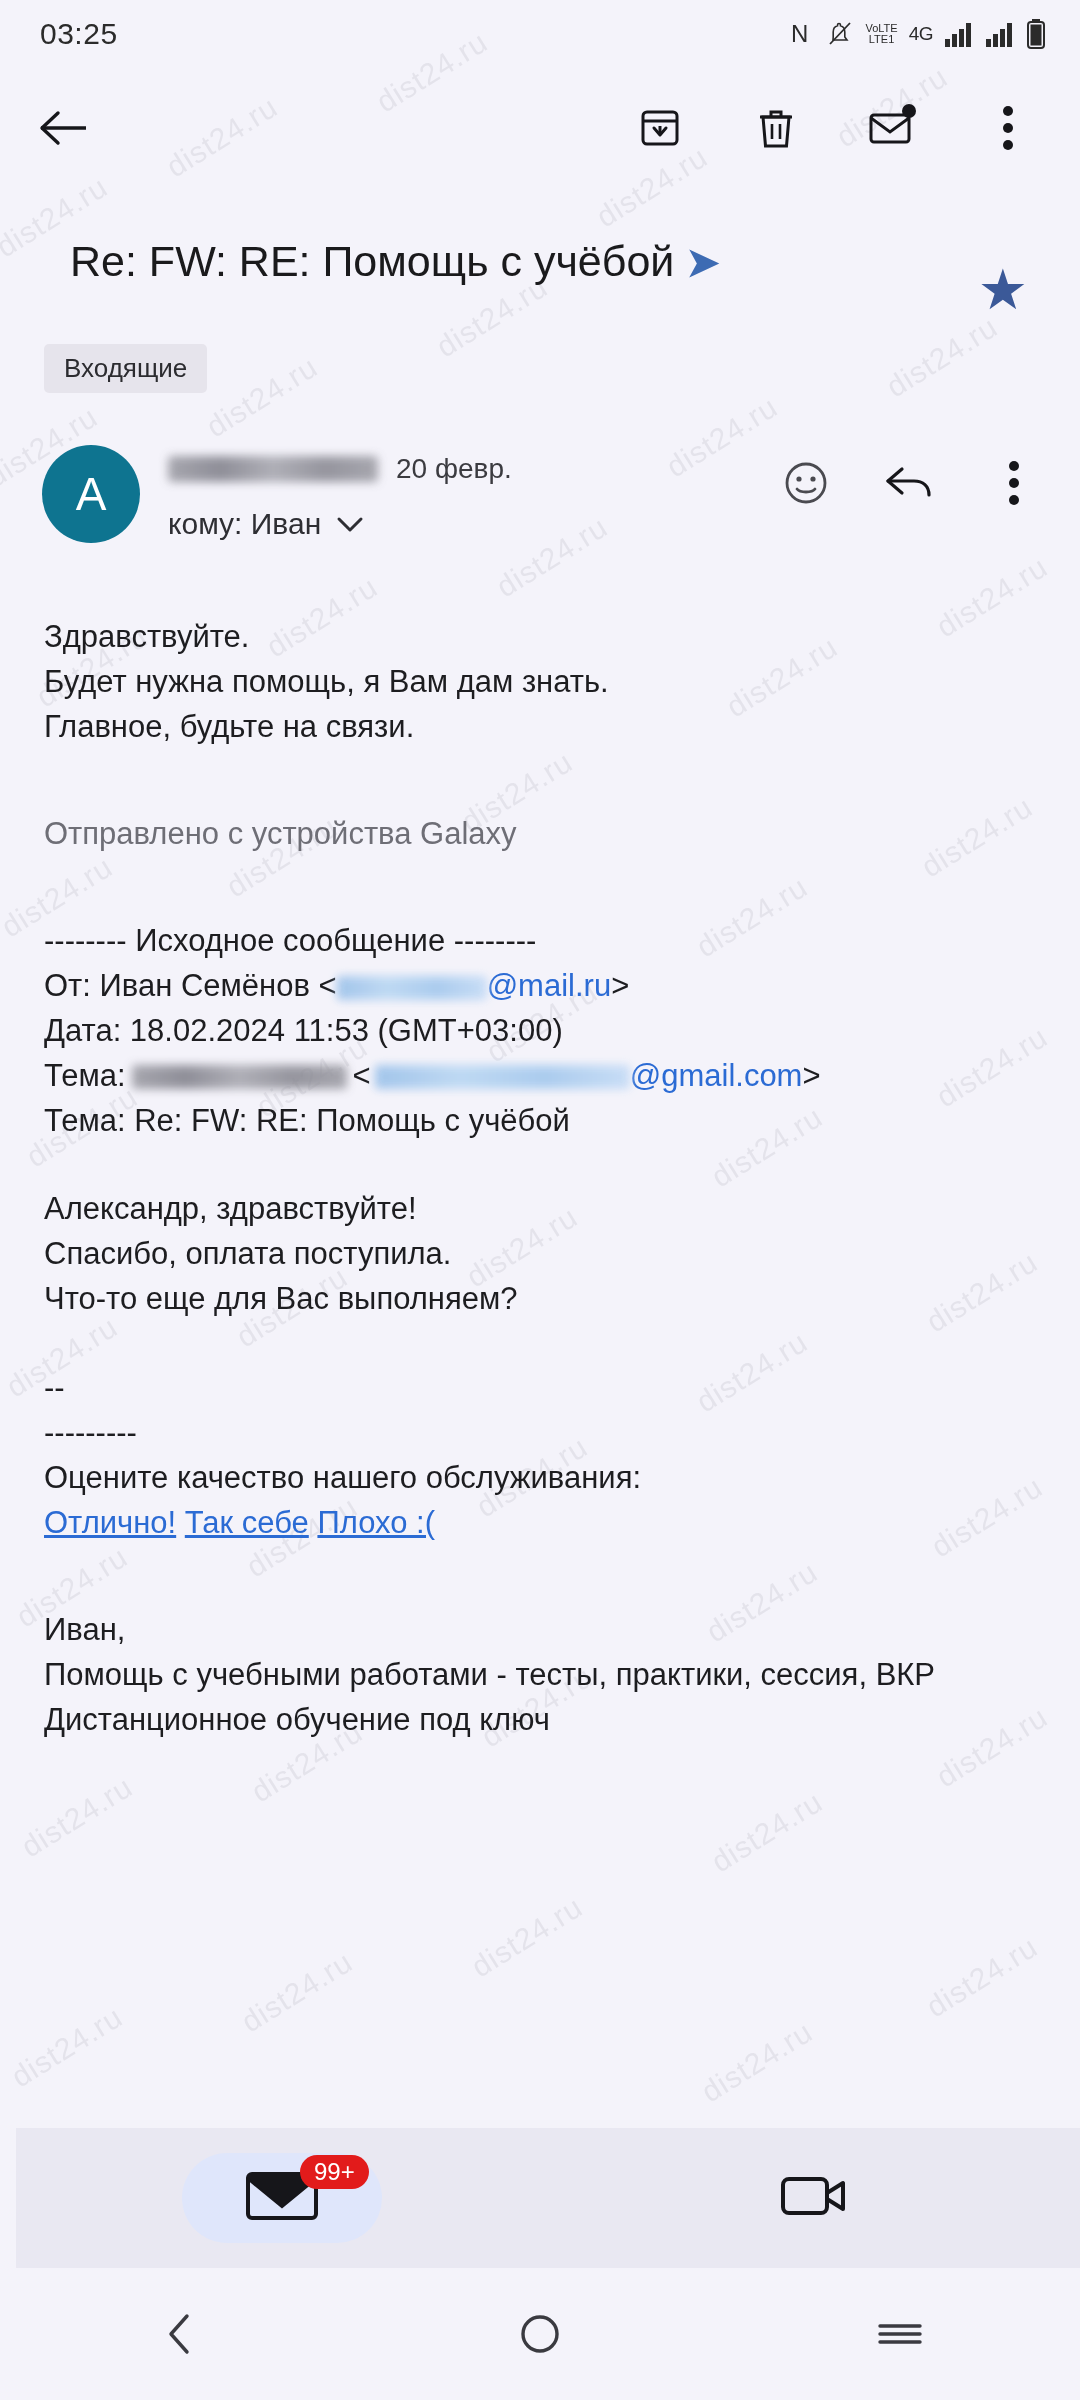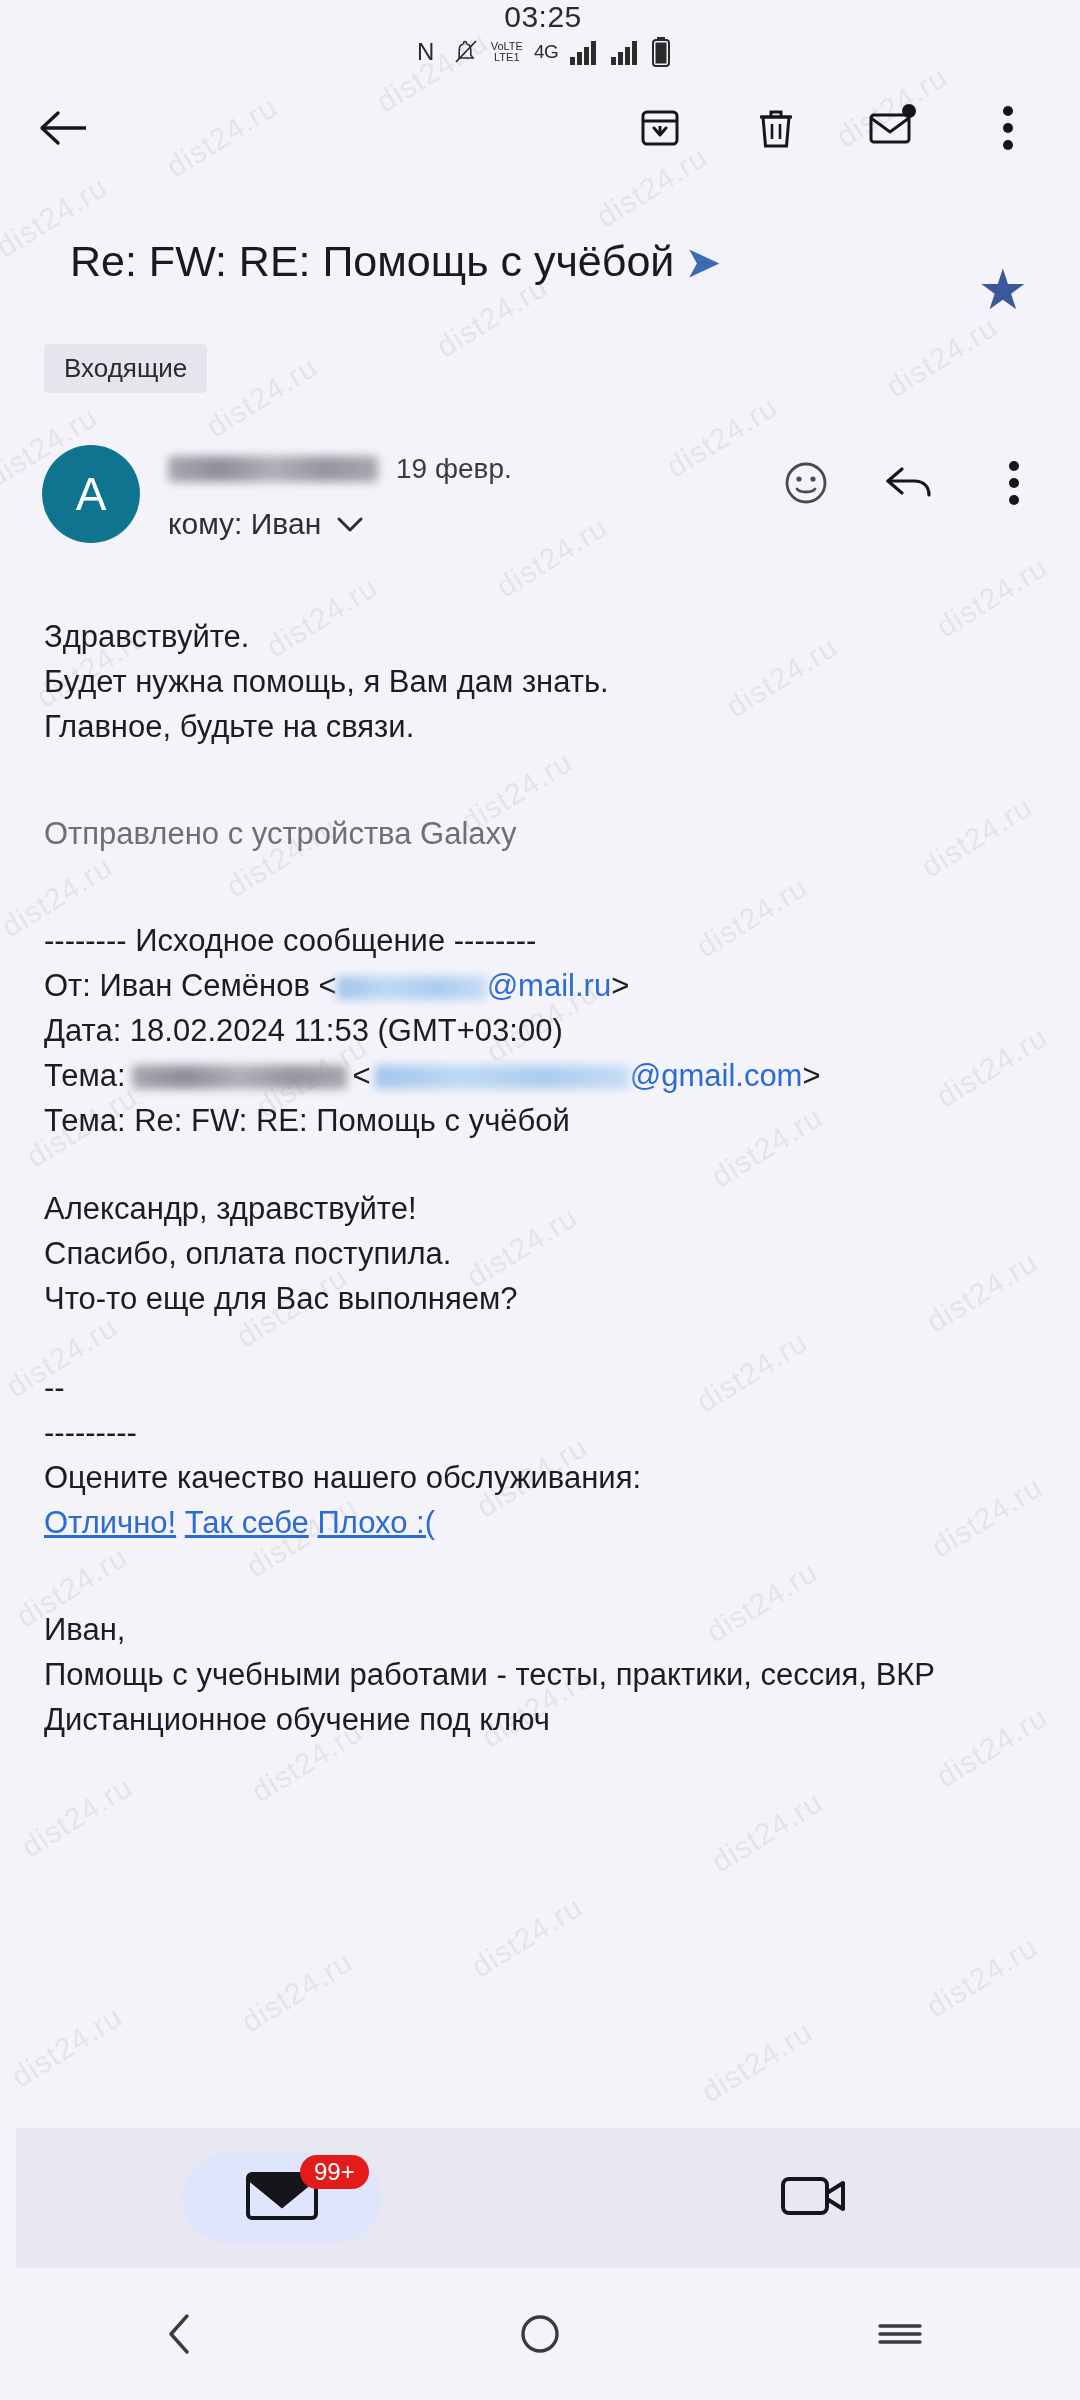--- a/index.html
+++ b/index.html
@@ -37,21 +37,20 @@
 
   
   .statusbar {
     position: relative;
     height: 68px;
     display: flex;
     align-items: center;
     justify-content: space-between;
     padding: 0 34px 0 40px;
     z-index: 10;
-    flex-direction: column;
   }
   .status-time {
     font-size: 30px;
     color: #2b2b2b;
     letter-spacing: 0.5px;
   }
   .status-icons {
     display: flex;
     align-items: center;
     gap: 11px;
@@ -402,21 +401,21 @@
 
   <div class="label-row">
     <span class="chip">Входящие</span>
   </div>
 
   <div class="sender-row">
     <div class="avatar">A</div>
     <div class="sender-mid">
       <div class="sender-line1">
         <span class="blurred b1"></span>
-        <span class="date-text">19 февр.</span>
+        <span class="date-text">20 февр.</span>
       </div>
       <div class="recipient">
         <span>кому: Иван</span>
         <span>
           <svg width="30" height="20" viewBox="0 0 30 20">
               <polyline points="4,5 15,16 26,5" fill="none" stroke="#2e2e33" stroke-width="3" stroke-linecap="round" stroke-linejoin="round"></polyline>
             </svg>
         </span>
       </div>
     </div>

